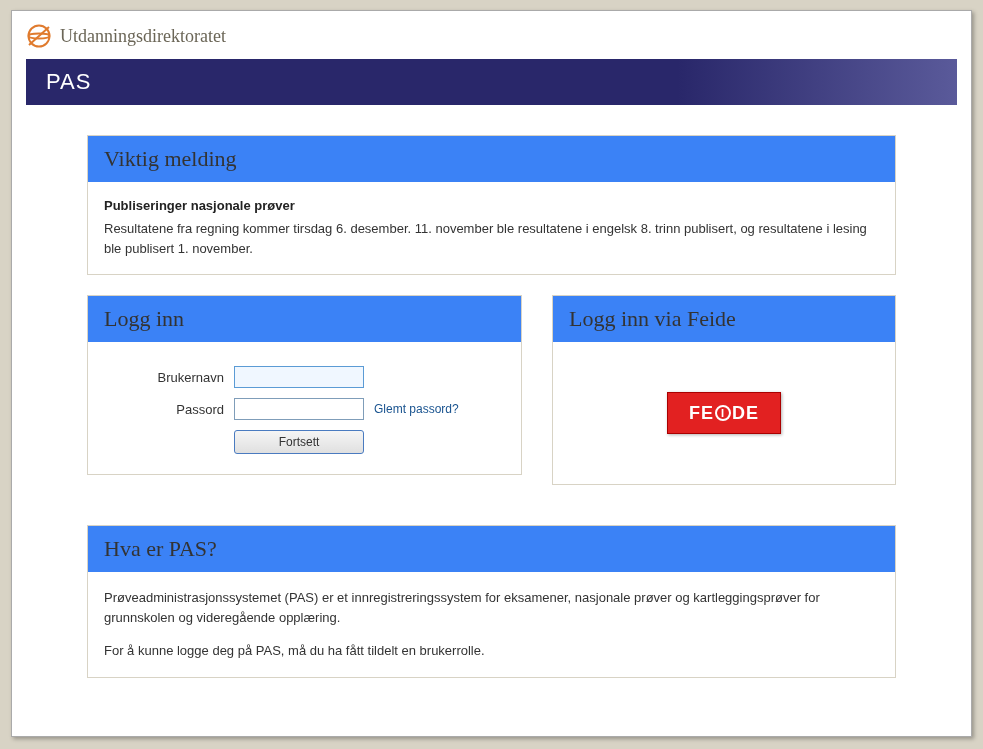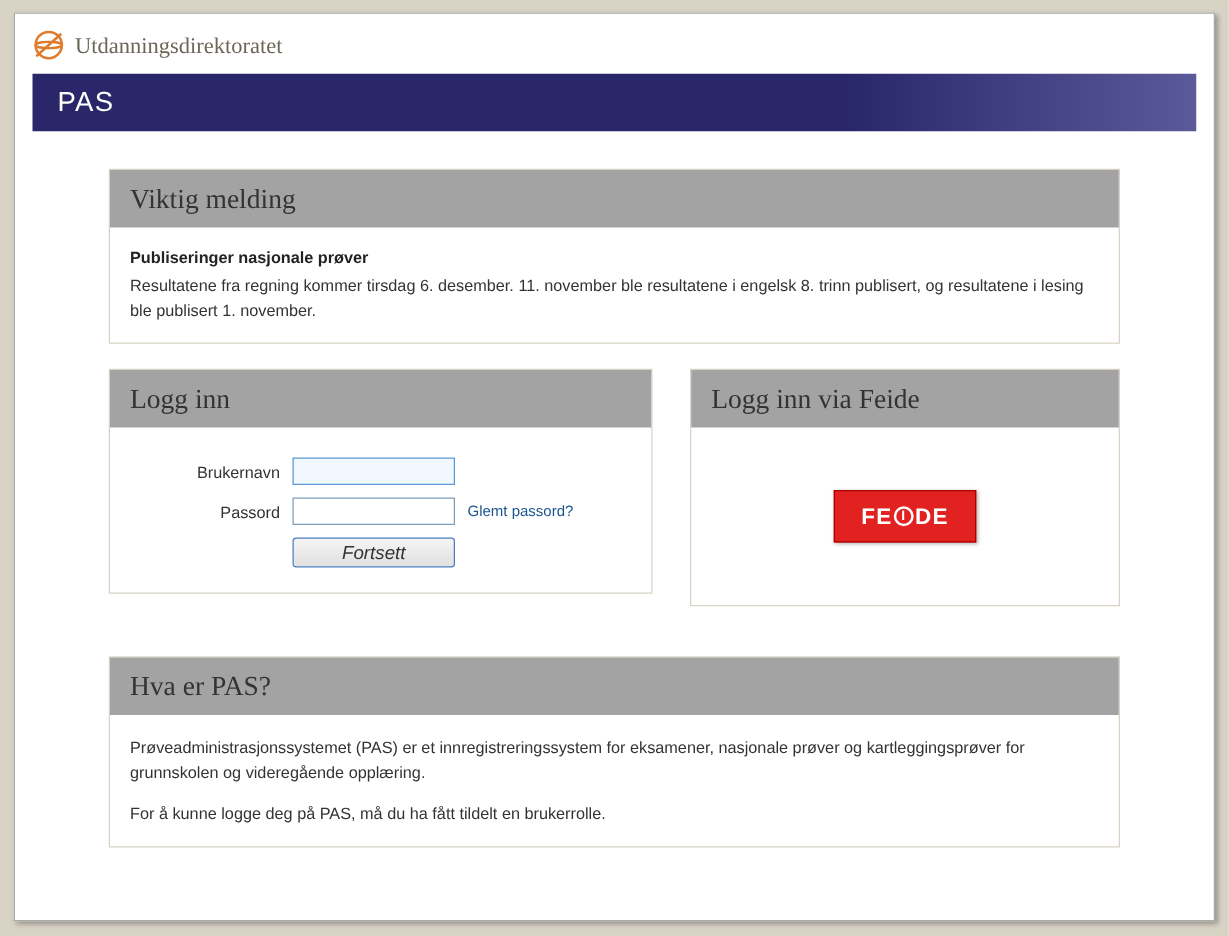--- a/index.html
+++ b/index.html
@@ -49,21 +49,21 @@
       letter-spacing: 1px;
     }
     .content {
       padding: 30px 75px 30px 75px;
     }
     .panel {
       border: 1px solid #d8d3c5;
       margin-bottom: 20px;
     }
     .panel-header {
-      background: #a3a3a3;
+      background: #3b82f6;
       padding: 10px 16px;
     }
     .panel-title {
       font-family: Georgia, 'Times New Roman', serif;
       font-size: 22px;
       color: #333;
       font-weight: normal;
     }
     .panel-body {
       padding: 16px;
@@ -127,24 +127,23 @@
     }
     .form-button-row {
       padding-left: 130px;
     }
     .submit-btn {
       width: 130px;
       height: 24px;
       background: linear-gradient(#f5f5f5, #e0e0e0);
       border: 1px solid #4a7bc0;
       border-radius: 3px;
-      font-size: 15px;
+      font-size: 12px;
       cursor: pointer;
       color: #333;
-      font-style: italic;
     }
     .feide-body {
       display: flex;
       justify-content: center;
       align-items: center;
       padding: 50px 16px;
     }
     .feide-btn {
       width: 114px;
       height: 42px;

